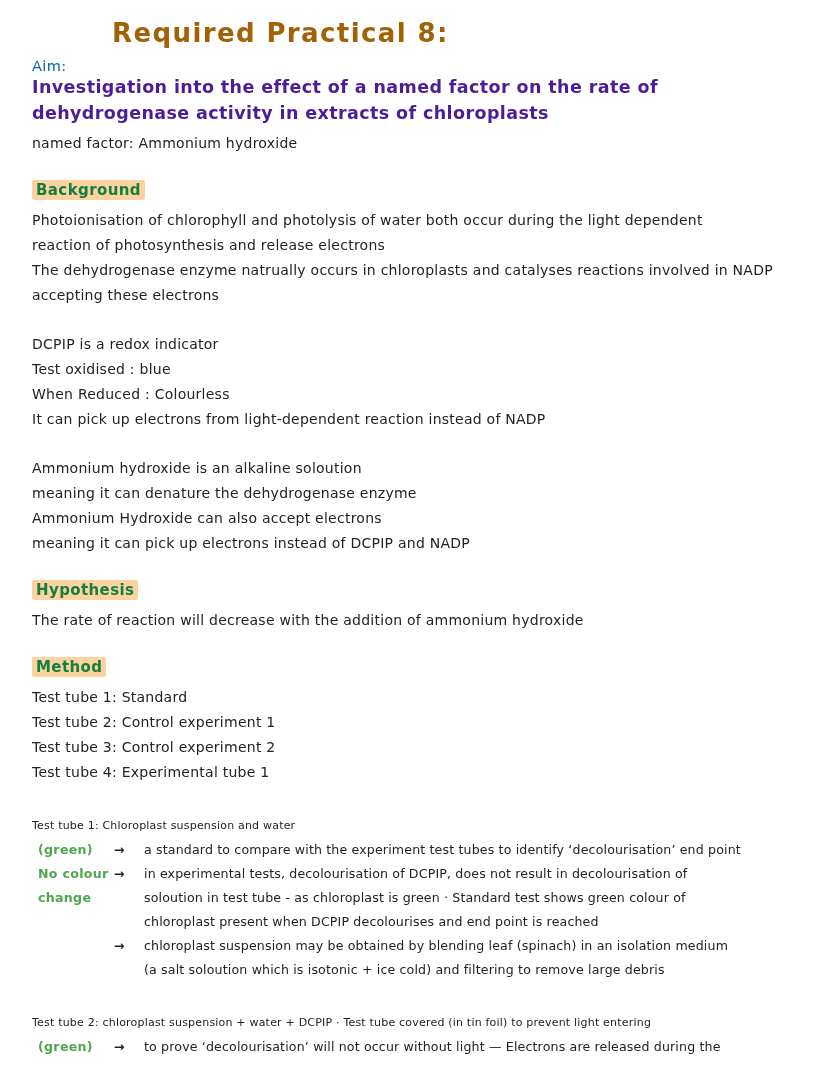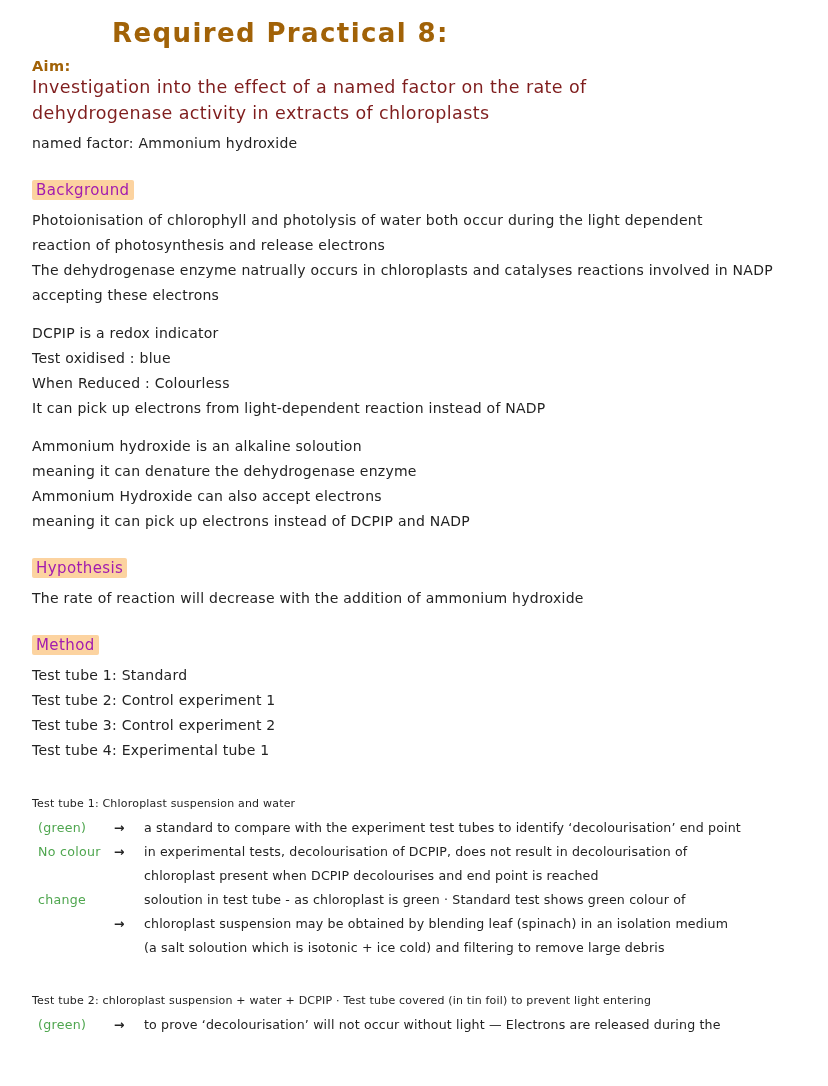--- a/index.html
+++ b/index.html
@@ -15,51 +15,51 @@
     overflow: hidden;
   }
   .title {
     font-size: 26px;
     font-weight: 700;
     color: #a16207;
     letter-spacing: 1.4px;
     margin: 4px 0 10px 80px;
   }
   .aim-label {
-    color: #a16207;
-    font-weight: 700;
+    color: #0369a1;
+    font-weight: 400;
     font-size: 14.5px;
     letter-spacing: 0.4px;
   }
   .aim-line {
-    color: #7f1d1d;
-    font-weight: 400;
+    color: #4c1d95;
+    font-weight: 700;
     font-size: 17.5px;
     line-height: 26px;
     letter-spacing: 0.4px;
   }
   .named-factor {
     font-size: 13px;
     line-height: 24px;
     margin-top: 5px;
     letter-spacing: 0.3px;
   }
   .sec { margin-top: 24px; }
   .heading-hl {
     display: inline-block;
     background: #fcd3a0;
-    color: #a21caf;
-    font-weight: 400;
+    color: #15803d;
+    font-weight: 700;
     font-size: 15px;
     padding: 1px 4px;
     border-radius: 2px;
     letter-spacing: 0.4px;
   }
   .para { margin-top: 8px; }
-  .para + .para { margin-top: 13px; }
+  .para + .para { margin-top: 24px; }
   .body-line {
     font-size: 14px;
     line-height: 25px;
     letter-spacing: 0.25px;
   }
   .detail { margin-top: 28px; }
   .tube-heading {
     font-size: 11px;
     line-height: 25px;
     letter-spacing: 0.2px;
@@ -68,21 +68,21 @@
     display: flex;
     align-items: flex-start;
     font-size: 12.6px;
     line-height: 24px;
   }
   .mlabel {
     flex: 0 0 auto;
     min-width: 82px;
     padding-left: 6px;
     color: #4fa64f;
-    font-weight: 400;
+    font-weight: 700;
     letter-spacing: 0.3px;
   }
   .arrow {
     flex: 0 0 30px;
     color: #232323;
     font-weight: 700;
   }
   .dtext { flex: 1; letter-spacing: 0.15px; }
 </style>
 </head>
@@ -151,28 +151,28 @@
       <span class="mlabel">(green)</span>
       <span class="arrow">→</span>
       <span class="dtext">a standard to compare with the experiment test tubes to identify ‘decolourisation’ end point</span>
     </div>
     <div class="drow">
       <span class="mlabel">No colour</span>
       <span class="arrow">→</span>
       <span class="dtext">in experimental tests, decolourisation of DCPIP, does not result in decolourisation of</span>
     </div>
     <div class="drow">
+      <span class="mlabel">change</span>
+      <span class="arrow"></span>
+      <span class="dtext">soloution in test tube - as chloroplast is green · Standard test shows green colour of</span>
+    </div>
+    <div class="drow">
       <span class="mlabel"></span>
       <span class="arrow"></span>
       <span class="dtext">chloroplast present when DCPIP decolourises and end point is reached</span>
-    </div>
-    <div class="drow">
-      <span class="mlabel">change</span>
-      <span class="arrow"></span>
-      <span class="dtext">soloution in test tube - as chloroplast is green · Standard test shows green colour of</span>
     </div>
     <div class="drow">
       <span class="mlabel"></span>
       <span class="arrow">→</span>
       <span class="dtext">chloroplast suspension may be obtained by blending leaf (spinach) in an isolation medium</span>
     </div>
     <div class="drow">
       <span class="mlabel"></span>
       <span class="arrow"></span>
       <span class="dtext">(a salt soloution which is isotonic + ice cold) and filtering to remove large debris</span>

